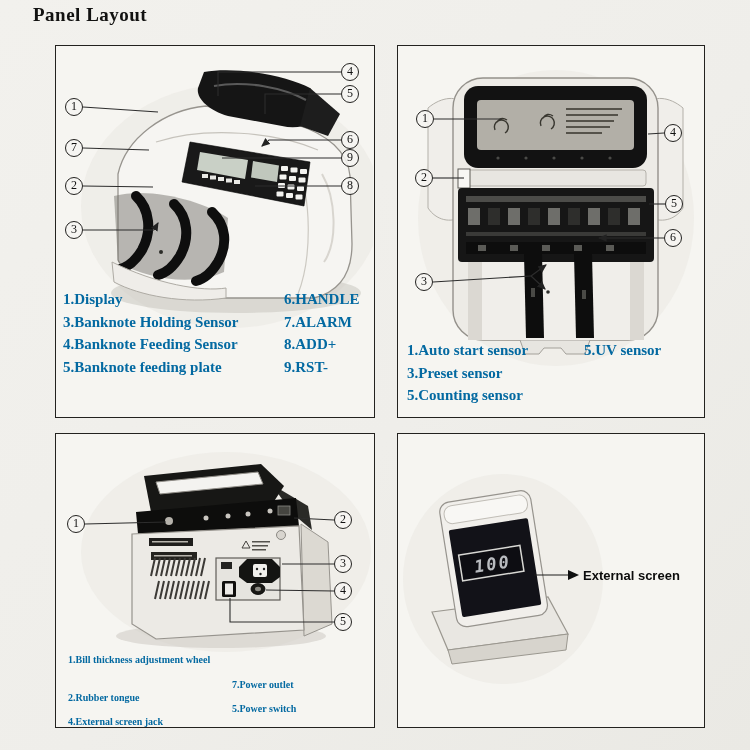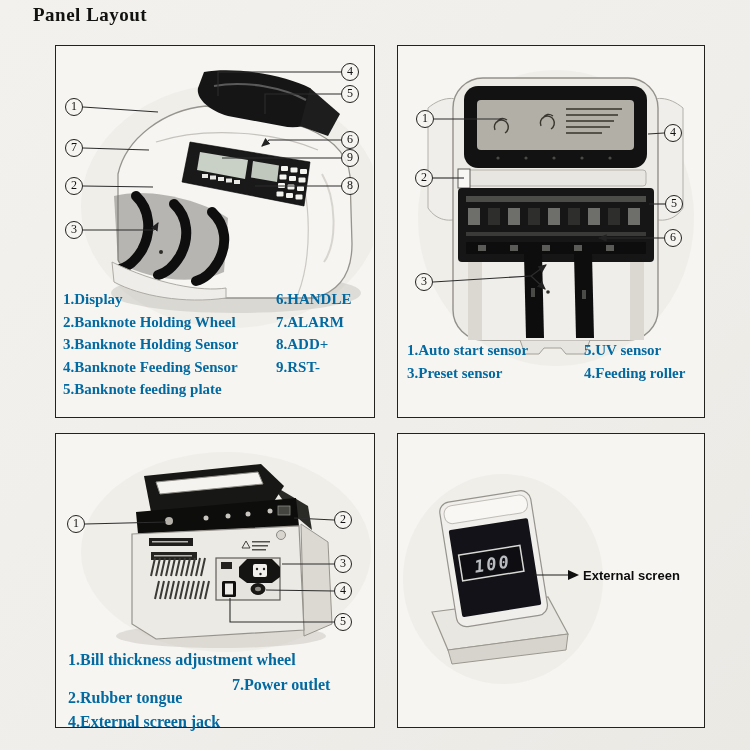--- a/index.html
+++ b/index.html
@@ -9,21 +9,21 @@
   .page-title{position:absolute;left:33px;top:4px;font-size:19px;font-weight:700;
         color:#121211;letter-spacing:.5px;}
   .box{position:absolute;border:1.6px solid #23221f;background:#f6f5f1;box-sizing:border-box;}
   .box svg{position:absolute;left:0;top:0;}
   .callout{position:absolute;box-sizing:border-box;width:18px;height:18px;
         border:1.4px solid #232220;border-radius:50%;
         font:400 12px/15px "Liberation Serif","DejaVu Serif",serif;
         text-align:center;color:#111;background:rgba(246,245,241,.88);z-index:3;}
   .leg{position:absolute;font-weight:700;color:#0369a1;white-space:nowrap;z-index:2;}
   .leg-15 div{font-size:15px;line-height:22.5px;}
-  .leg-b3 div{font-size:16px;line-height:24px;}
+  .leg-b3 div{font-size:10px;line-height:24px;}
   .screen-label{position:absolute;font-family:"Liberation Sans","DejaVu Sans",sans-serif;
         font-weight:700;font-size:13px;color:#0c0c0c;z-index:2;}
 </style>
 </head>
 <body>
 
 <div class="page">
 
   <div class="page-title">Panel Layout</div>
 
@@ -94,26 +94,25 @@
     <div class="callout" style="left:9px;top:93px">7</div>
     <div class="callout" style="left:9px;top:131px">2</div>
     <div class="callout" style="left:9px;top:175px">3</div>
     <div class="callout" style="left:285px;top:17px">4</div>
     <div class="callout" style="left:285px;top:39px">5</div>
     <div class="callout" style="left:285px;top:85px">6</div>
     <div class="callout" style="left:285px;top:103px">9</div>
     <div class="callout" style="left:285px;top:131px">8</div>
     <div class="leg leg-15" style="left:7px;top:242px">
       <div>1.Display</div>
-      <div>2.Banknote Holding Wheel</div>
       <div>3.Banknote Holding Sensor</div>
       <div>4.Banknote Feeding Sensor</div>
       <div>5.Banknote feeding plate</div>
     </div>
-    <div class="leg leg-15" style="left:220px;top:242px">
+    <div class="leg leg-15" style="left:228px;top:242px">
       <div>6.HANDLE</div>
       <div>7.ALARM</div>
       <div>8.ADD+</div>
       <div>9.RST-</div>
     </div>
   </div>
 
   <div class="box" style="left:397px;top:45px;width:308px;height:373px;">
     <svg width="305" height="370" viewBox="0 0 305 370">
       <defs>
@@ -193,24 +192,24 @@
     </svg>
     <div class="callout" style="left:18px;top:64px">1</div>
     <div class="callout" style="left:17px;top:123px">2</div>
     <div class="callout" style="left:17px;top:227px">3</div>
     <div class="callout" style="left:266px;top:78px">4</div>
     <div class="callout" style="left:267px;top:149px">5</div>
     <div class="callout" style="left:266px;top:183px">6</div>
     <div class="leg leg-15" style="left:9px;top:293px">
       <div>1.Auto start sensor</div>
       <div>3.Preset sensor</div>
+      <div>5.Counting sensor</div>
     </div>
     <div class="leg leg-15" style="left:186px;top:293px">
       <div>5.UV sensor</div>
-      <div>4.Feeding roller</div>
     </div>
   </div>
 
   <div class="box" style="left:55px;top:433px;width:320px;height:295px;">
     <svg width="317" height="292" viewBox="0 0 317 292">
       <defs>
         <marker id="arrC" markerWidth="9" markerHeight="8" refX="7" refY="3.5" orient="auto">
           <path d="M0,0L8,3.5L0,7Z" fill="#222"></path>
         </marker>
       </defs>
@@ -273,20 +272,21 @@
     <div class="callout" style="left:278px;top:179px">5</div>
     <div class="leg leg-b3" style="left:12px;top:214px">
       <div>1.Bill thickness adjustment wheel</div>
     </div>
     <div class="leg leg-b3" style="left:12px;top:252px">
       <div>2.Rubber tongue</div>
       <div>4.External screen jack</div>
     </div>
     <div class="leg leg-b3" style="left:176px;top:239px">
       <div>7.Power outlet</div>
+      <div>5.Power switch</div>
     </div>
   </div>
 
   <div class="box" style="left:397px;top:433px;width:308px;height:295px;">
     <svg width="305" height="292" viewBox="0 0 305 292">
       <g>
         <ellipse cx="105" cy="145" rx="100" ry="105" fill="#e9e7e2" opacity="0.5"></ellipse>
         <path d="M34,178 L150,163 L170,200 L50,216 Z" fill="#e9e7e2" stroke="#9a978f" stroke-width="1.2"></path>
         <path d="M50,216 L170,200 L168,216 L54,230 Z" fill="#d7d4cd" stroke="#9a978f" stroke-width="1"></path>
         <g transform="rotate(-9 95 140)">

